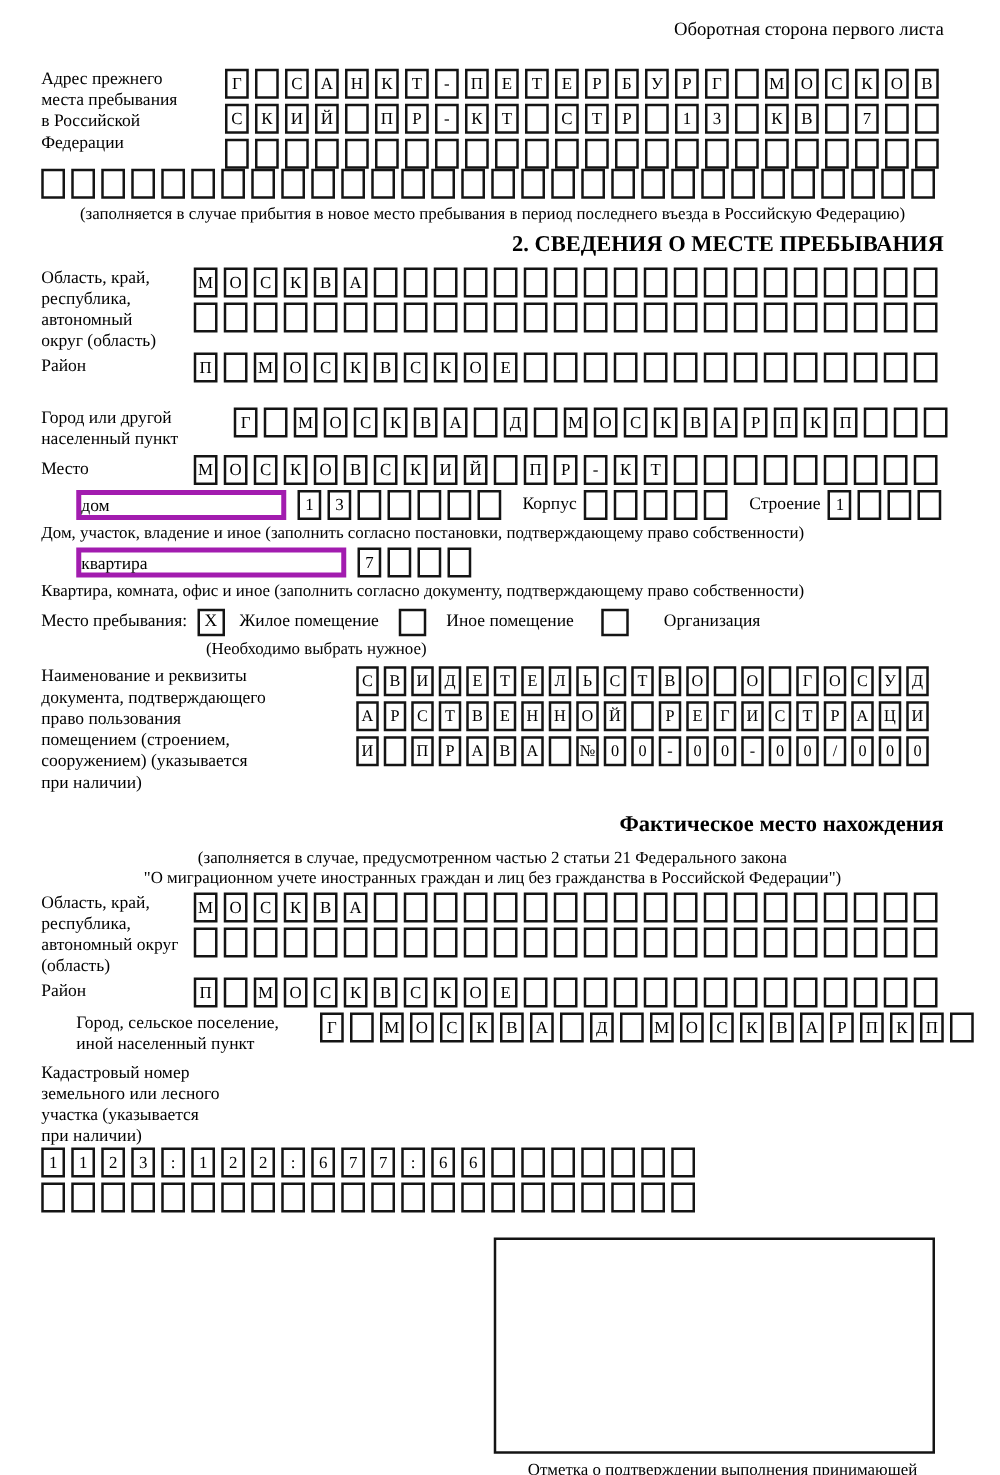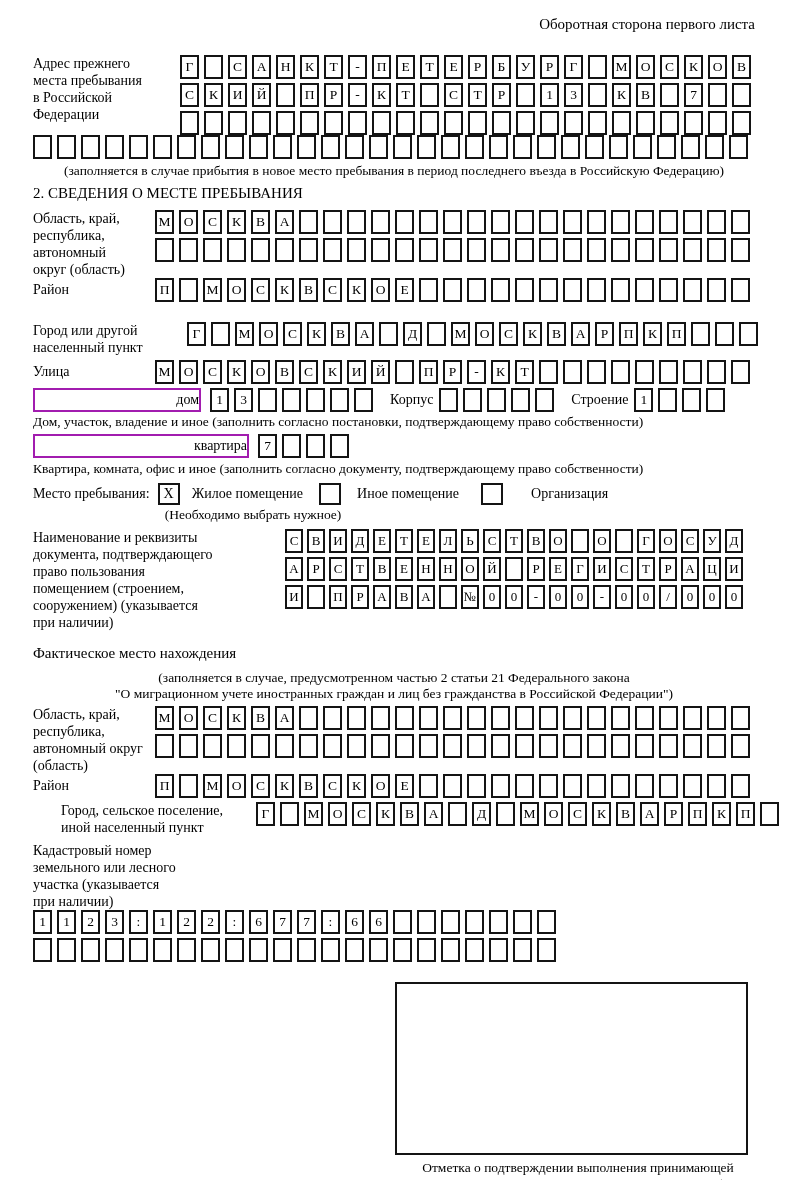--- a/index.html
+++ b/index.html
@@ -15,24 +15,24 @@
   .w147{width:147px;} .w122{width:122px;} .w154{width:154px;} .w252{width:252px;} .w195{width:195px;}
 
   .cellcol{flex:1;min-width:0;}
   .cellrow{display:flex;height:24px;margin-bottom:4px;}
   .cell{box-sizing:border-box;flex:none;display:inline-block;width:19px;height:24px;
         border:2px solid #141414;margin-right:5px;text-align:center;font-size:13.5px;
         line-height:20px;overflow:hidden;}
   .sm .cell{width:18px;margin-right:4px;font-size:13px;}
 
   .note{font-size:13.5px;text-align:center;line-height:16px;}
-  .hdr{font-size:15px;font-weight:normal;text-align:left;}
-
-  .widebox{box-sizing:border-box;border:2px solid #a21caf;height:24px;flex:none;
-           text-align:right;font-size:14px;line-height:20px;}
+  .hdr{font-size:18px;font-weight:bold;text-align:right;}
+
+  .widebox{box-sizing:border-box;border:4px solid #a21caf;height:24px;flex:none;
+           text-align:left;font-size:14px;line-height:20px;margin-left:28px;}
   .inlinelbl{font-size:14px;line-height:24px;flex:none;}
 
   .chk{box-sizing:border-box;flex:none;width:22px;height:22px;border:2px solid #141414;
        text-align:center;font-size:14px;line-height:18px;}
   .stayrow{display:flex;align-items:center;height:26px;font-size:14px;}
 
   .stampbox{box-sizing:border-box;border:2px solid #141414;width:353px;height:173px;
             margin-left:362px;margin-top:20px;}
   .stampcap{width:430px;margin-left:330px;margin-top:4px;font-size:13.5px;line-height:17px;
             text-align:center;}
@@ -286,21 +286,21 @@
         <span class="cell">П</span>
         <span class="cell">К</span>
         <span class="cell">П</span>
         <span class="cell"></span>
         <span class="cell"></span>
         <span class="cell"></span>
       </div>
   </div>
 
   <div class="formrow" style="margin-top:4px;">
-    <div class="lbl w122" style="line-height:24px;">Улица</div>
+    <div class="lbl w122" style="line-height:24px;">Место</div>
     <div class="cellrow mb0">
         <span class="cell">М</span>
         <span class="cell">О</span>
         <span class="cell">С</span>
         <span class="cell">К</span>
         <span class="cell">О</span>
         <span class="cell">В</span>
         <span class="cell">С</span>
         <span class="cell">К</span>
         <span class="cell">И</span>

